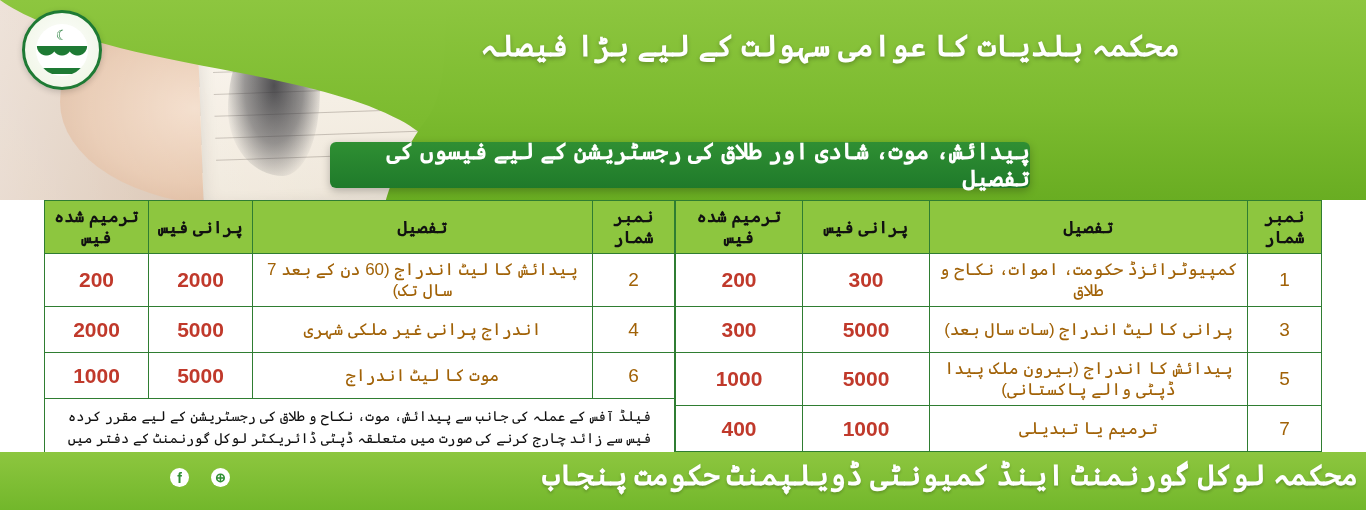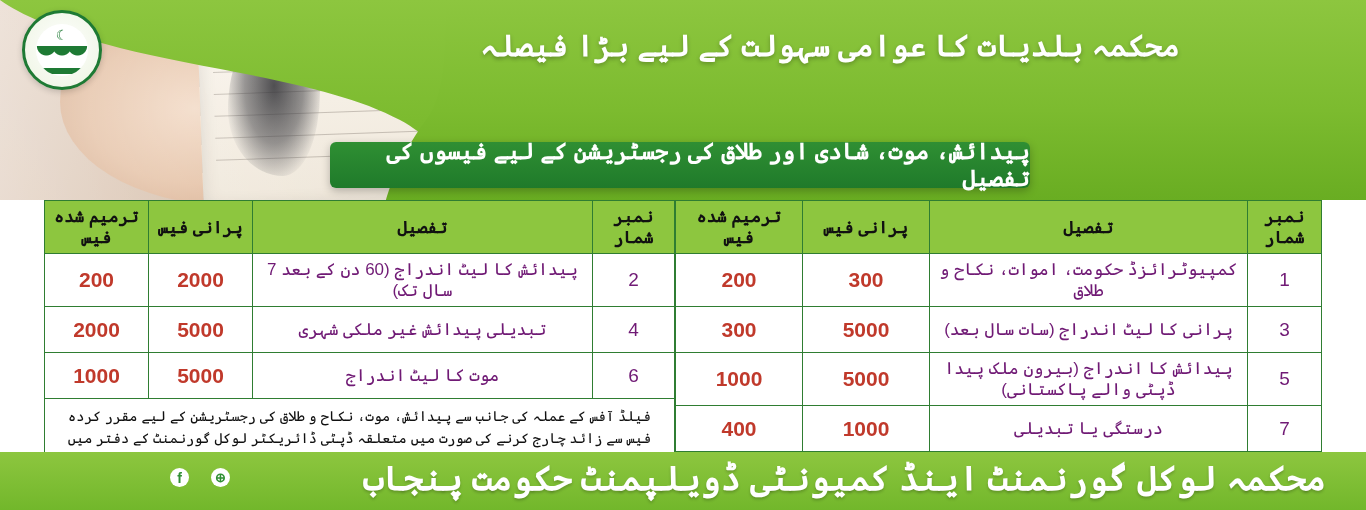--- a/index.html
+++ b/index.html
@@ -131,21 +131,21 @@
     position:absolute;left:46px;top:200px;width:1276px;height:252px;
     display:flex;direction:rtl;
   }
   table{
     border-collapse:collapse;direction:rtl;table-layout:fixed;
     font-family:"Liberation Sans", sans-serif;
   }
   table th,table td{
     border:1px solid #2f7d32;
     text-align:center;vertical-align:middle;
-    font-size:17px;color:#701a75;
+    font-size:17px;color:#a16207;
     padding:5px 4px;
     background:#ffffff;
   }
   thead th{
     background:#8dc63f;color:#111111;font-weight:bold;font-size:17px;
     height:42px;
   }
   td.num{font-size:19px;}
   td.fee-new{color:#c0392b;font-weight:bold;font-size:21px;}
   td.fee-old{color:#c0392b;font-weight:bold;font-size:21px;}
@@ -166,23 +166,24 @@
   .tbl-left col.c3{width:104px;}
   .tbl-left col.c4{width:104px;}
 
   
   .footer{
     position:absolute;left:0;bottom:0;width:1366px;height:58px;
     background:linear-gradient(180deg,#8dc63f 0%, #72b72b 100%);
     display:flex;align-items:center;
   }
   .footer .dept{
-    position:absolute;right:40px;top:6px;
-    color:#ffffff;font-size:34px;font-weight:bold;direction:rtl;
+    position:absolute;right:8px;top:6px;
+    color:#ffffff;font-size:29px;font-weight:bold;direction:rtl;
     text-shadow:0 2px 3px rgba(0,0,0,.2);
+    font-family:Liberation Serif, serif;
   }
   .footer .links{
     position:absolute;left:170px;top:16px;display:flex;gap:22px;align-items:center;
   }
   .footer .links .lnk{
     display:flex;align-items:center;gap:7px;
     color:#ffffff;font-size:15px;font-weight:bold;
     text-decoration:none;
   }
   .ic{
@@ -266,21 +267,21 @@
           <td class="fee-new">300</td>
         </tr>
         <tr style="height:46px">
           <td class="num">5</td>
           <td class="detail">پیدائش کا اندراج (بیرون ملک پیدا ڈپٹی والے پاکستانی)</td>
           <td class="fee-old">5000</td>
           <td class="fee-new">1000</td>
         </tr>
         <tr style="height:46px">
           <td class="num">7</td>
-          <td class="detail">درستگی یا تبدیلی</td>
+          <td class="detail">ترمیم یا تبدیلی</td>
           <td class="fee-old">1000</td>
           <td class="fee-new">400</td>
         </tr>
       </tbody>
     </table>
 
     <table class="tbl-left">
       <colgroup>
           <col class="c1">
           <col class="c2">
@@ -297,21 +298,21 @@
       </thead>
       <tbody>
         <tr style="height:46px">
           <td class="num">2</td>
           <td class="detail">پیدائش کا لیٹ اندراج (60 دن کے بعد 7 سال تک)</td>
           <td class="fee-old">2000</td>
           <td class="fee-new">200</td>
         </tr>
         <tr style="height:46px">
           <td class="num">4</td>
-          <td class="detail">تبدیلی پیدائش غیر ملکی شہری</td>
+          <td class="detail">اندراج پرانی غیر ملکی شہری</td>
           <td class="fee-old">5000</td>
           <td class="fee-new">2000</td>
         </tr>
         <tr style="height:46px">
           <td class="num">6</td>
           <td class="detail">موت کا لیٹ اندراج</td>
           <td class="fee-old">5000</td>
           <td class="fee-new">1000</td>
         </tr>
         <tr style="height:68px">

